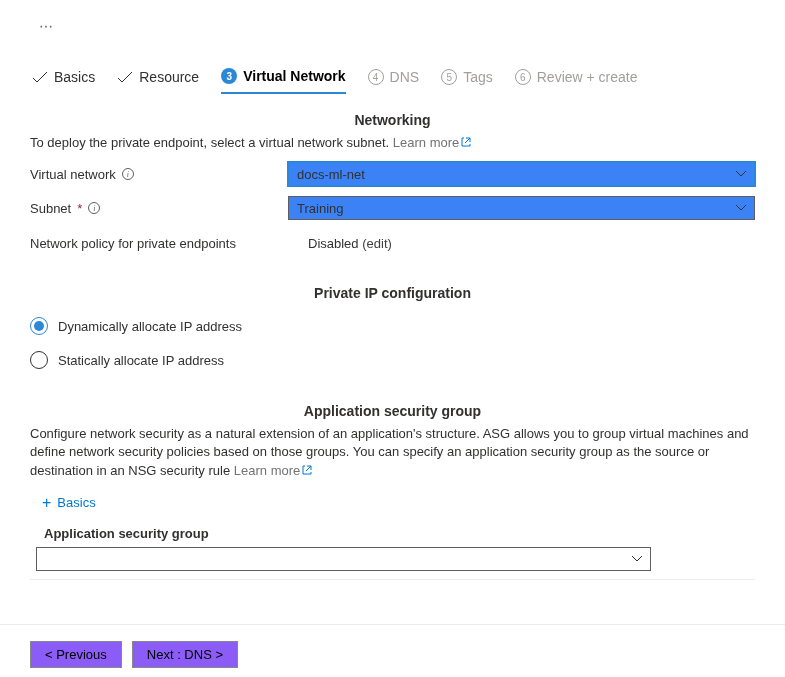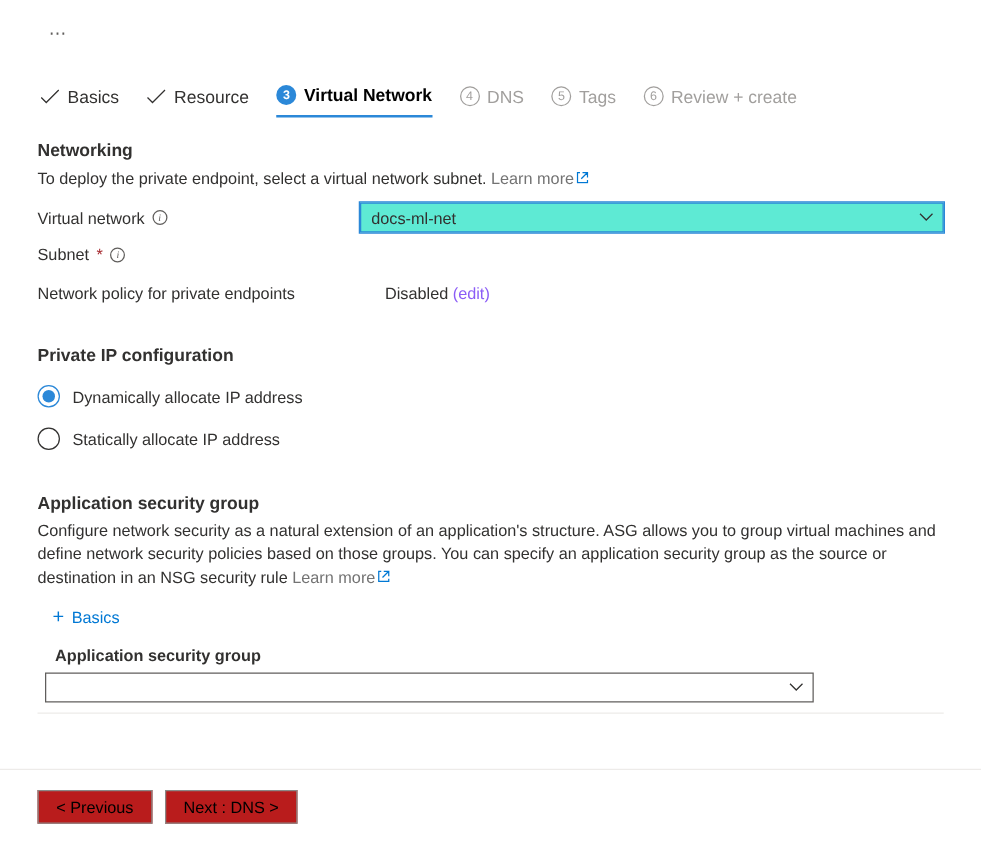--- a/index.html
+++ b/index.html
@@ -67,20 +67,21 @@
     }
     .checkmark-icon { display: inline-flex; }
 
     .content {
       padding: 18px 30px 20px 30px;
     }
     .section-title {
       font-weight: 600;
       font-size: 14px;
       margin-bottom: 6px;
+      text-align: center;
     }
     .description {
       font-size: 13px;
       color: #323130;
       line-height: 1.4;
     }
     .link {
       color: #737373;
       cursor: pointer;
     }
@@ -118,34 +119,34 @@
     .select-box {
       flex: 1;
       height: 24px;
       border: 1px solid #605e5c;
       padding: 0 26px 0 8px;
       display: flex;
       align-items: center;
       font-size: 13px;
       position: relative;
       cursor: pointer;
-      background: #5eead4;
+      background: #3b82f6;
     }
     .select-box.highlight {
       border: 1px solid #2b88d8;
       outline: 1px solid #2b88d8;
     }
     .select-box .chev {
       position: absolute;
       right: 7px;
       top: 50%;
       transform: translateY(-50%);
     }
     .static-value { font-size: 13px; }
-    .edit-link { color: #8b5cf6; cursor: pointer; }
+    .edit-link { color: #404040; cursor: pointer; }
 
     .section-block { margin-top: 34px; }
     .radio-row {
       display: flex;
       align-items: center;
       gap: 10px;
       margin-top: 16px;
       cursor: pointer;
     }
     .radio {
@@ -207,21 +208,21 @@
 
     .footer {
       border-top: 1px solid #edebe9;
       margin-top: 24px;
       padding: 16px 30px;
       display: flex;
       gap: 10px;
     }
     .btn {
       border: 1px solid #8a8886;
-      background: #b91c1c;
+      background: #8b5cf6;
       padding: 5px 14px;
       font-size: 13px;
       cursor: pointer;
       font-family: inherit;
       text-align: center;
     }
     .chev svg { display: block; }
   </style>
 </head>
 <body>
@@ -294,20 +295,28 @@
         </span>
       </div>
     </div>
 
     <div class="form-row">
       <div class="form-label">
         <span>Subnet</span>
         <span class="required">*</span>
         <span class="info-icon">i</span>
       </div>
+      <div class="select-box">
+        <span>Training</span>
+        <span class="chev">
+          <svg width="12" height="8" viewBox="0 0 12 8">
+              <path d="M1 1 L6 6 L11 1" stroke="#323130" stroke-width="1" fill="none"></path>
+            </svg>
+        </span>
+      </div>
     </div>
 
     <div class="form-row" style="margin-top:16px;gap:20px;">
       <div class="form-label">
         <span>Network policy for private endpoints</span>
       </div>
       <div class="static-value">
         <span>Disabled</span>
         <span class="edit-link">(edit)</span>
       </div>

